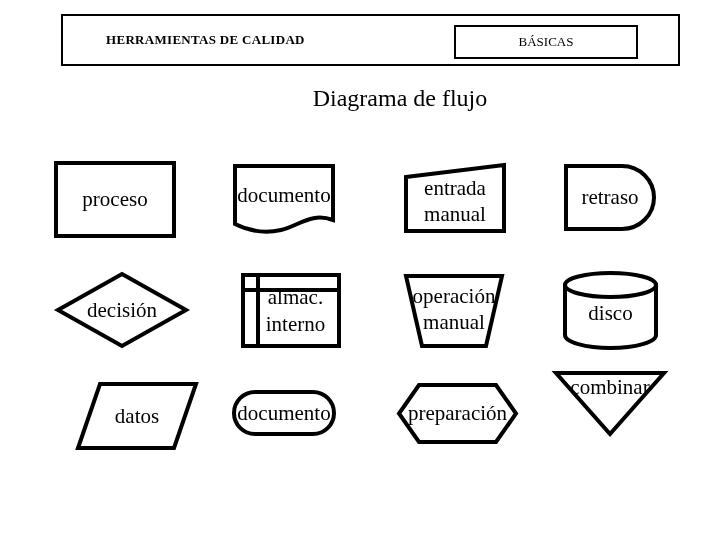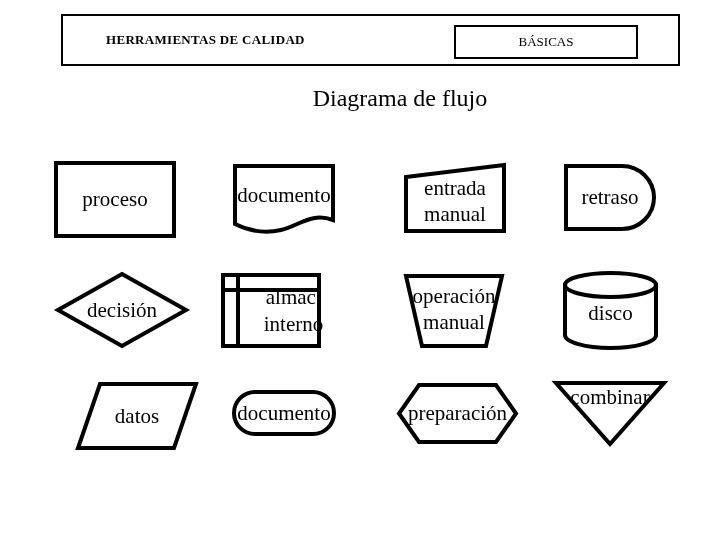--- a/index.html
+++ b/index.html
@@ -92,28 +92,28 @@
     pointer-events: none;
   }
 
   
   #cell-proceso      { left: 54px;  top: 161px; width: 122px; height: 77px; }
   #cell-documento    { left: 233px; top: 164px; width: 102px; height: 72px; }
   #cell-entrada      { left: 404px; top: 163px; width: 102px; height: 70px; }
   #cell-retraso      { left: 564px; top: 164px; width: 92px;  height: 67px; }
 
   #cell-decision     { left: 56px;  top: 272px; width: 132px; height: 76px; }
-  #cell-almacen      { left: 221px; top: 273px; width: 100px; height: 75px; padding-left: 36px; }
+  #cell-almacen      { left: 241px; top: 273px; width: 100px; height: 75px; }
   #cell-operacion    { left: 404px; top: 274px; width: 100px; height: 74px; }
   #cell-disco        { left: 563px; top: 271px; width: 95px;  height: 78px; }
 
   #cell-datos        { left: 76px;  top: 382px; width: 122px; height: 68px; text-decoration: underline; }
   #cell-terminador   { left: 232px; top: 390px; width: 104px; height: 46px; }
   #cell-preparacion  { left: 397px; top: 383px; width: 121px; height: 61px; }
-  #cell-combinar     { left: 554px; top: 381px; width: 112px; height: 65px; }
+  #cell-combinar     { left: 554px; top: 371px; width: 112px; height: 65px; }
 
   
   #cell-documento .shape-label   { top: -5px; }
   #cell-entrada .shape-label     { top: 3px; }
   #cell-operacion .shape-label   { top: -2px; font-family: Liberation Serif, serif; }
   #cell-combinar .shape-label    { top: -16px; }
   #cell-disco .shape-label       { top: 3px; }
   #cell-almacen .shape-label     { left: 9px; width: calc(100% - 9px); }
 </style>
 </head>

